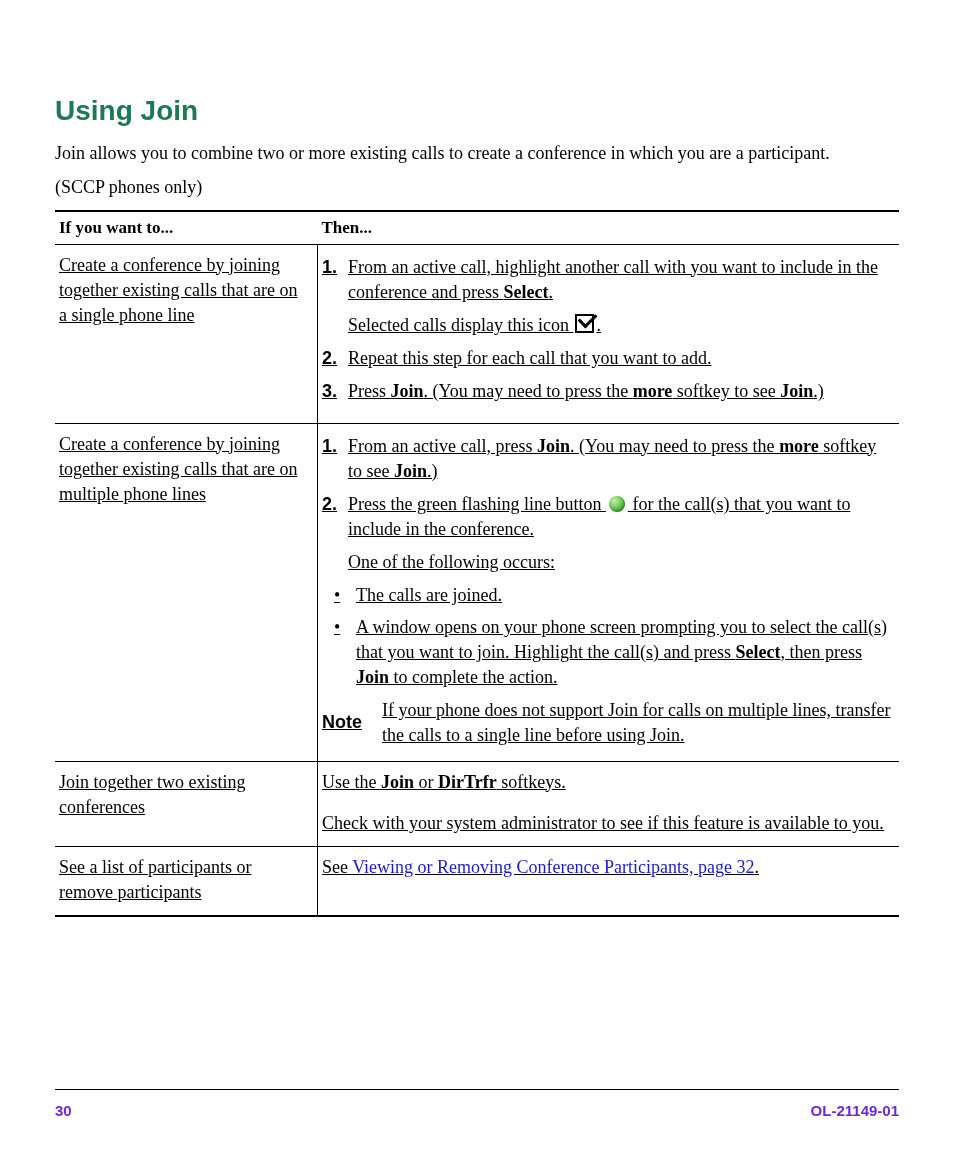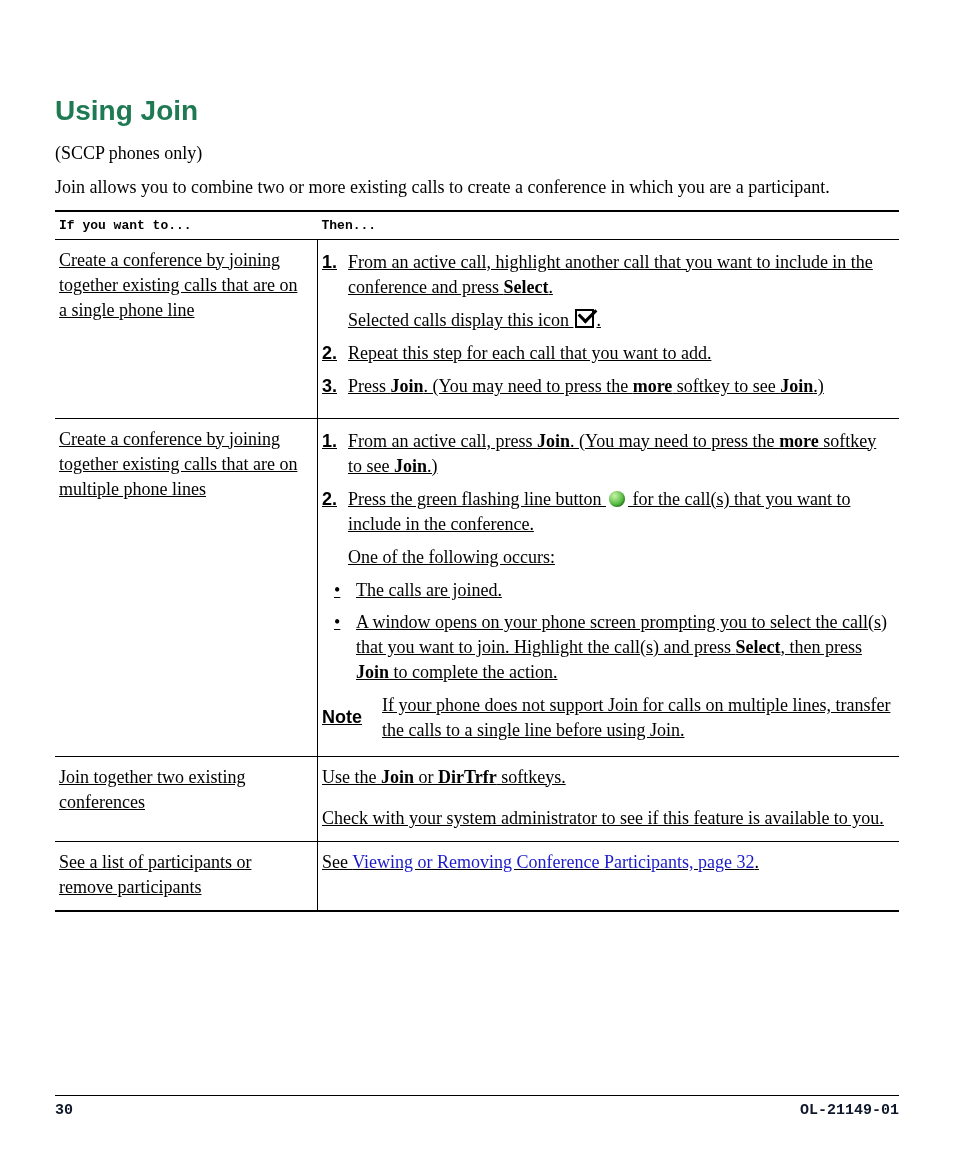--- a/index.html
+++ b/index.html
@@ -27,23 +27,23 @@
     font-size: 18px;
     line-height: 1.35;
     margin: 0 0 10px 0;
   }
   table.instr {
     width: 100%;
     border-collapse: collapse;
     margin-top: 8px;
   }
   table.instr th {
-    font-family: Liberation Mono, monospace;
-    font-weight: 700;
-    font-size: 13px;
+    font-family: Liberation Serif, serif;
+    font-weight: 700;
+    font-size: 17px;
     text-align: left;
     border-top: 2px solid #000;
     border-bottom: 1px solid #000;
     padding: 6px 8px 6px 4px;
   }
   table.instr td {
     vertical-align: top;
     font-size: 18px;
     line-height: 1.4;
     padding: 8px 6px 10px 4px;
@@ -142,55 +142,55 @@
     vertical-align: -2px;
     margin: 0 3px;
     box-shadow: inset -1px -1px 2px rgba(0,0,0,0.25);
   }
   .footer {
     position: absolute;
     left: 55px;
     right: 55px;
     bottom: 40px;
     border-top: 1px solid #000;
-    padding-top: 6px;
+    padding-top: 12px;
     display: flex;
     justify-content: space-between;
-    font-family: Liberation Mono, monospace;
+    font-family: Liberation Sans, sans-serif;
     font-weight: 700;
     font-size: 15px;
-    color: #0f172a;
+    color: #6d28d9;
   }
 </style>
 </head>
 <body>
 
 <div class="page">
 
   <h2 class="section-heading">Using Join</h2>
 
+  <p class="body">Join allows you to combine two or more existing calls to create a conference in which you are a participant.</p>
   <p class="body">(SCCP phones only)</p>
-  <p class="body">Join allows you to combine two or more existing calls to create a conference in which you are a participant.</p>
 
   <table class="instr">
     <thead>
       <tr>
         <th class="leftcell">If you want to...</th>
         <th>Then...</th>
       </tr>
     </thead>
     <tbody>
 
       <tr class="row-sep">
         <td class="leftcell">Create a conference by joining together existing calls that are on a single phone line</td>
         <td>
           <div class="step">
             <div class="num">1.</div>
             <div class="txt">
-              <span>From an active call, highlight another call that you want to include in the conference and press </span><span class="bold">Select</span><span>.</span>
+              <span>From an active call, highlight another call with you want to include in the conference and press </span><span class="bold">Select</span><span>.</span>
             </div>
           </div>
           <div class="indented">
             <span>Selected calls display this icon </span><span class="checkbox-icon"></span><span>.</span>
           </div>
           <div class="step">
             <div class="num">2.</div>
             <div class="txt">Repeat this step for each call that you want to add.</div>
           </div>
           <div class="step">

